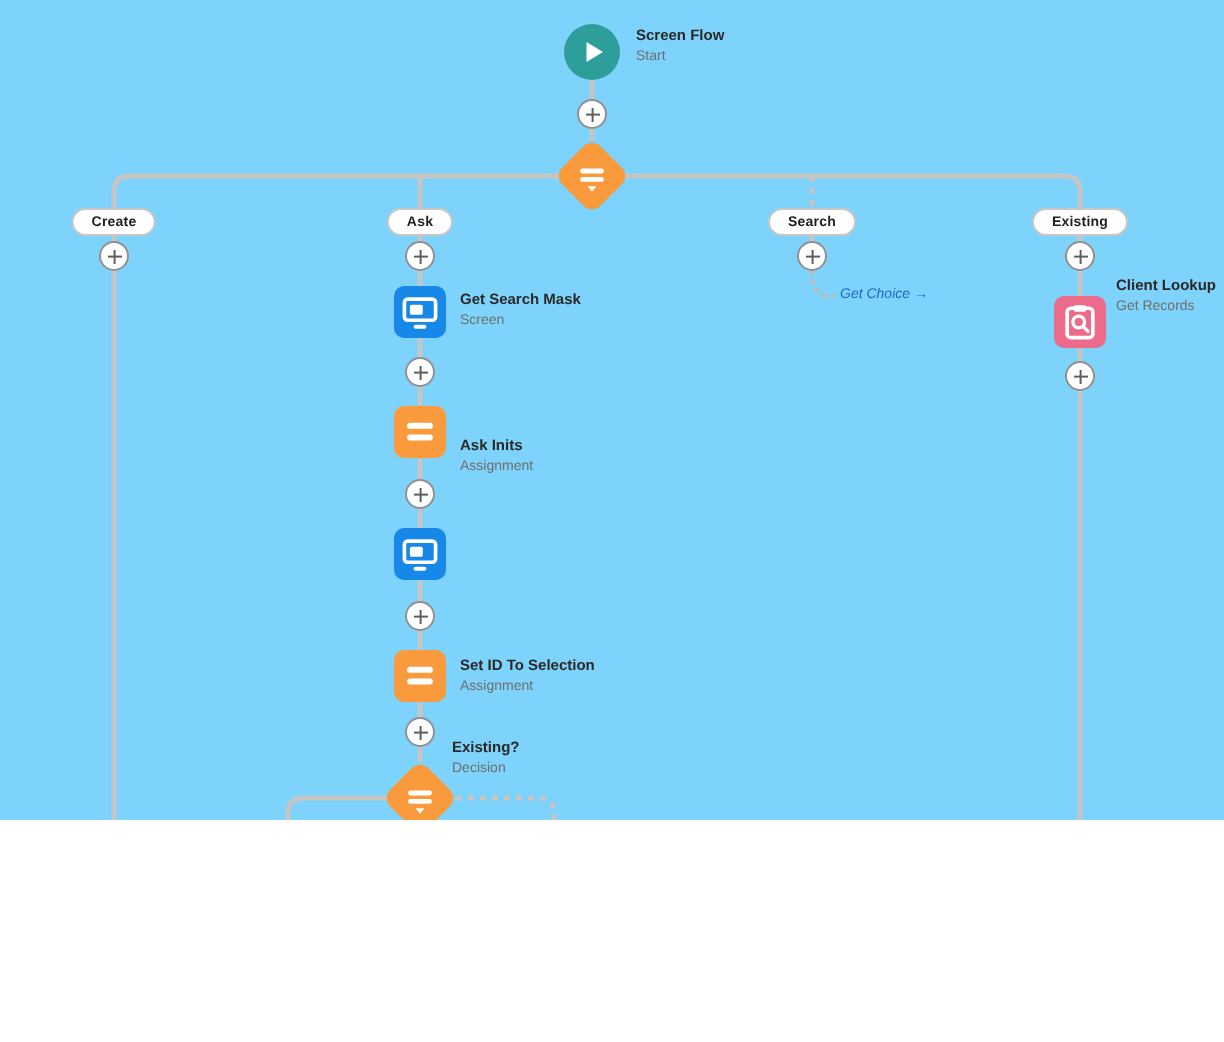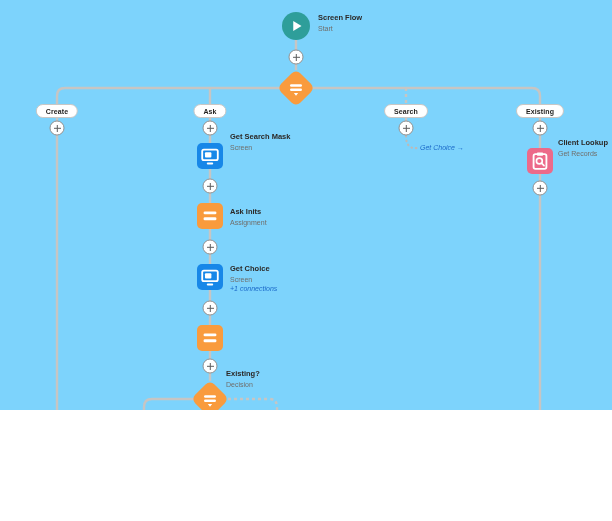--- a/index.html
+++ b/index.html
@@ -125,66 +125,65 @@
 
   <div class="nicon blue" style="left:210px;top:156px;">
     <span>
         <svg viewBox="0 0 24 24">
       <rect x="3.5" y="5" width="17" height="11.5" rx="1.8" fill="none" stroke="#fff" stroke-width="2"></rect>
       <rect x="6.5" y="8" width="7" height="5.5" rx="1" fill="#fff"></rect>
       <rect x="8.5" y="19" width="7" height="2.2" rx="1.1" fill="#fff"></rect>
     </svg>
       </span>
   </div>
-  <div class="nlabel" style="left:230px;top:132px;">
+  <div class="nlabel" style="left:230px;top:145px;">
     <span class="t">Get Search Mask</span>
     <span class="s">Screen</span>
   </div>
 
   <div class="plus" style="left:210px;top:186px;"></div>
 
   <div class="nicon orange" style="left:210px;top:216px;">
     <span>
         <svg viewBox="0 0 24 24">
       <rect x="5" y="7" width="14" height="3.2" rx="1.4" fill="#fff"></rect>
       <rect x="5" y="13.4" width="14" height="3.2" rx="1.4" fill="#fff"></rect>
     </svg>
       </span>
   </div>
-  <div class="nlabel" style="left:230px;top:207px;">
+  <div class="nlabel" style="left:230px;top:218px;">
     <span class="t">Ask Inits</span>
     <span class="s">Assignment</span>
   </div>
 
   <div class="plus" style="left:210px;top:247px;"></div>
 
   <div class="nicon blue" style="left:210px;top:277px;">
     <span>
         <svg viewBox="0 0 24 24">
       <rect x="3.5" y="5" width="17" height="11.5" rx="1.8" fill="none" stroke="#fff" stroke-width="2"></rect>
       <rect x="6.5" y="8" width="7" height="5.5" rx="1" fill="#fff"></rect>
       <rect x="8.5" y="19" width="7" height="2.2" rx="1.1" fill="#fff"></rect>
     </svg>
       </span>
   </div>
-  <div class="nlabel" style="left:230px;top:264px;">
-    <span class="t">Get Choice</span>
-    <span class="s">Screen</span>
-    <span class="l">+1 connections</span>
-  </div>
 
   <div class="plus" style="left:210px;top:308px;"></div>
 
   <div class="nicon orange" style="left:210px;top:338px;">
     <span>
         <svg viewBox="0 0 24 24">
       <rect x="5" y="7" width="14" height="3.2" rx="1.4" fill="#fff"></rect>
       <rect x="5" y="13.4" width="14" height="3.2" rx="1.4" fill="#fff"></rect>
     </svg>
       </span>
+  </div>
+  <div class="nlabel" style="left:230px;top:328px;">
+    <span class="t">Set ID To Selection</span>
+    <span class="s">Assignment</span>
   </div>
 
   <div class="plus" style="left:210px;top:366px;"></div>
 
   <div class="nlabel" style="left:226px;top:369px;">
     <span class="t">Existing?</span>
     <span class="s">Decision</span>
   </div>
   <div class="diamond orange" style="left:210px;top:399px;">
     <span>

